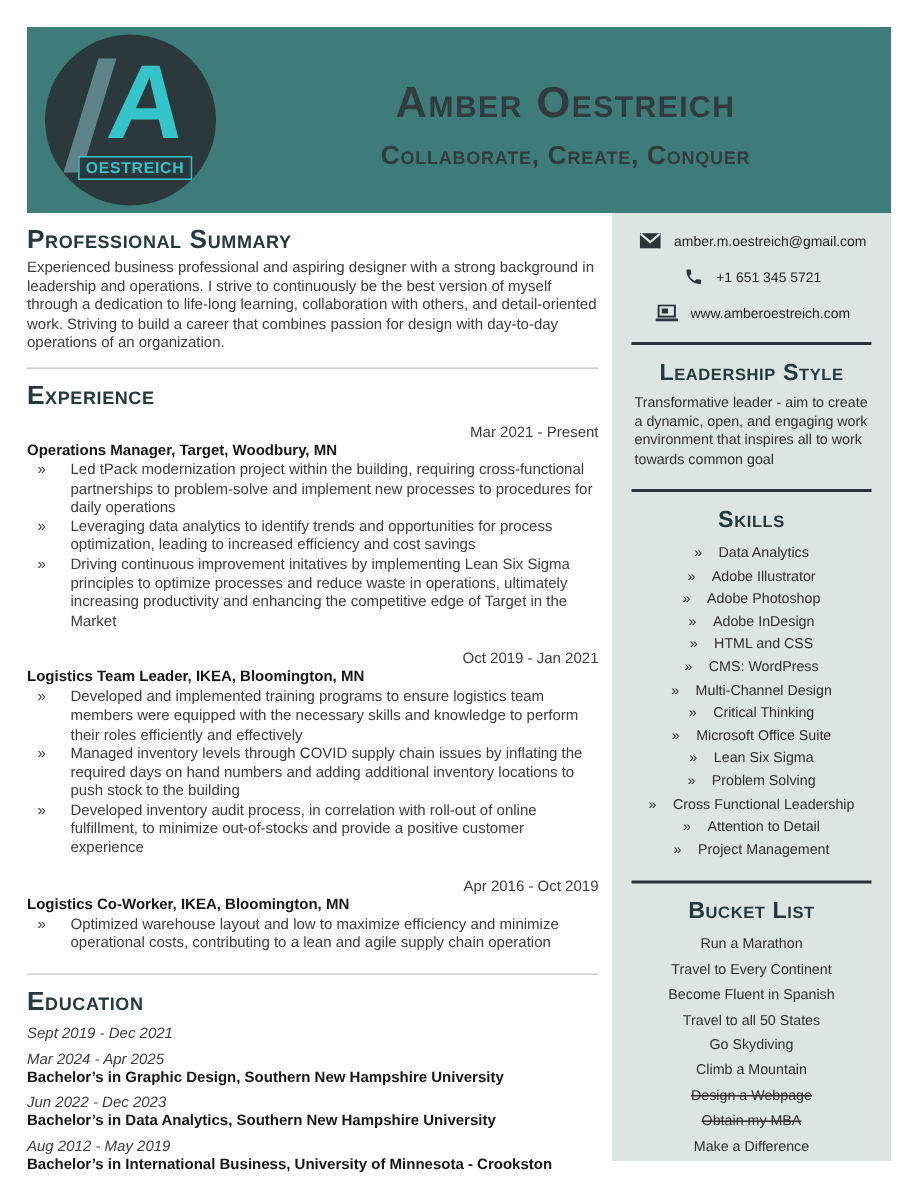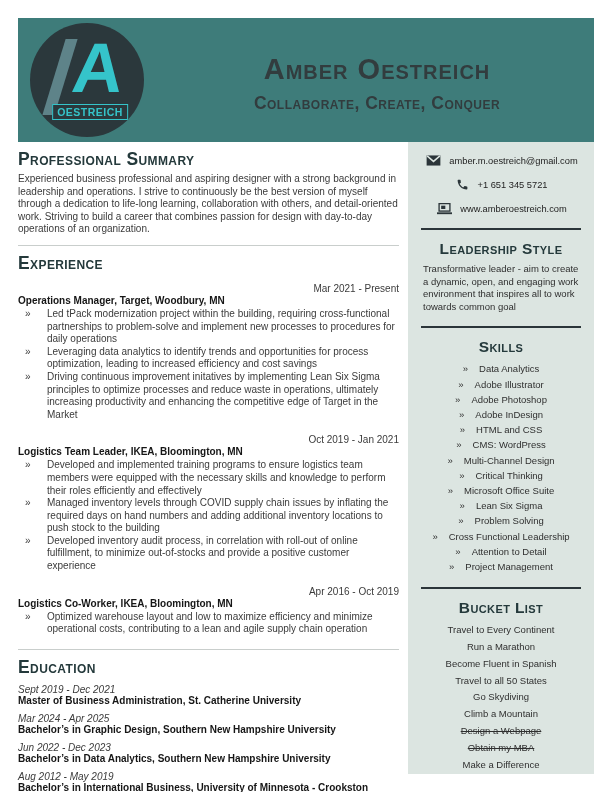--- a/index.html
+++ b/index.html
@@ -161,21 +161,20 @@
       </ul>
   </div>
 
   <hr class="sep-light">
   <div class="section-title">Education</div>
 
   <div>
 
       <div class="edu">
         <div class="edu-dates">Sept 2019 - Dec 2021</div>
-        <div class="edu-degree">Master of Business Administration, St. Catherine University</div>
       </div>
 
       <div class="edu">
         <div class="edu-dates">Mar 2024 - Apr 2025</div>
         <div class="edu-degree">Bachelor’s in Graphic Design, Southern New Hampshire University</div>
       </div>
 
       <div class="edu">
         <div class="edu-dates">Jun 2022 - Dec 2023</div>
         <div class="edu-degree">Bachelor’s in Data Analytics, Southern New Hampshire University</div>
@@ -293,23 +292,23 @@
         <span>»</span>
         <span>Project Management</span>
       </li>
     </ul>
 
   <hr class="sep-dark">
 
   <div class="side-title">Bucket List</div>
   <ul class="bucket-list">
 
+      <li>Run a Marathon</li>
+
       <li>Travel to Every Continent</li>
-
-      <li>Run a Marathon</li>
 
       <li>Become Fluent in Spanish</li>
 
       <li>Travel to all 50 States</li>
 
       <li>Go Skydiving</li>
 
       <li>Climb a Mountain</li>
 
       <li class="done">Design a Webpage</li>

